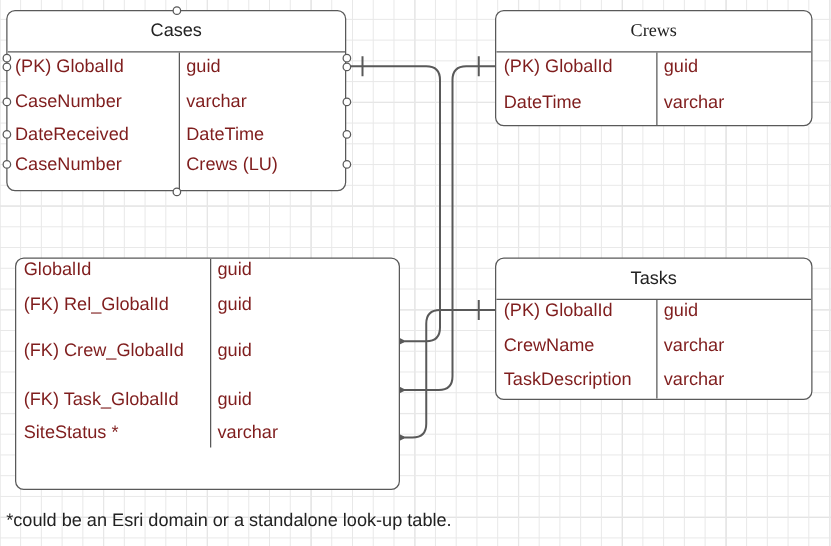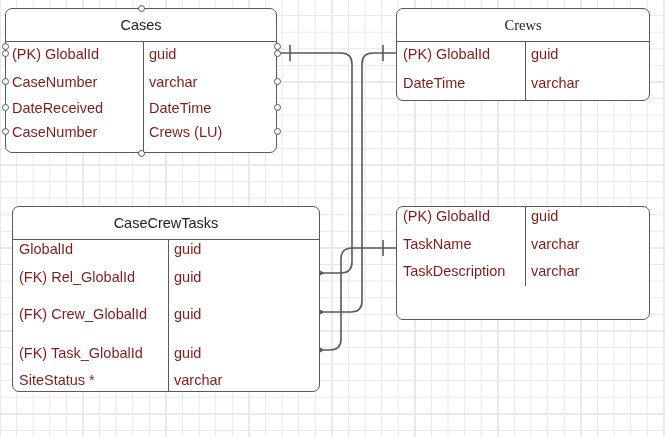--- a/index.html
+++ b/index.html
@@ -194,21 +194,20 @@
             <span class="field-name">(PK) GlobalId</span>
             <span class="field-type" style="left: 134px;">guid</span>
           </div>
           <div class="field-row" style="top: 41px;">
             <span class="field-name">DateTime</span>
             <span class="field-type" style="left: 134px;">varchar</span>
           </div>
         </div>
       </div>
       <div class="entity" style="left: 12px; top: 206px; width: 308px; height: 186px; --hdr: 33px;">
-        <div class="entity-title" style="height: 33px;">CaseCrewTasks</div>
         <div class="entity-body">
           <div class="col-divider" style="left: 155px;"></div>
           <div class="field-row" style="top: 9px;">
             <span class="field-name">GlobalId</span>
             <span class="field-type" style="left: 161px;">guid</span>
           </div>
           <div class="field-row" style="top: 37px;">
             <span class="field-name">(FK) Rel_GlobalId</span>
             <span class="field-type" style="left: 161px;">guid</span>
           </div>
@@ -220,32 +219,34 @@
             <span class="field-name">(FK) Task_GlobalId</span>
             <span class="field-type" style="left: 161px;">guid</span>
           </div>
           <div class="field-row" style="top: 140px;">
             <span class="field-name">SiteStatus *</span>
             <span class="field-type" style="left: 161px;">varchar</span>
           </div>
         </div>
       </div>
       <div class="entity" style="left: 396px; top: 206px; width: 254px; height: 114px; --hdr: 33px;">
+        <div class="entity-title" style="height: 33px;">Tasks</div>
         <div class="entity-body">
           <div class="col-divider" style="left: 128px;"></div>
           <div class="field-row" style="top: 9px;">
             <span class="field-name">(PK) GlobalId</span>
             <span class="field-type" style="left: 134px;">guid</span>
           </div>
           <div class="field-row" style="top: 37px;">
-            <span class="field-name">TaskName</span>
+            <span class="field-name">CrewName</span>
             <span class="field-type" style="left: 134px;">varchar</span>
           </div>
           <div class="field-row" style="top: 64px;">
             <span class="field-name">TaskDescription</span>
             <span class="field-type" style="left: 134px;">varchar</span>
           </div>
         </div>
       </div>
     </div>
 
+  <div id="footnote">*could be an Esri domain or a standalone look-up table.</div>
 
 </div>
 
 </body></html>

